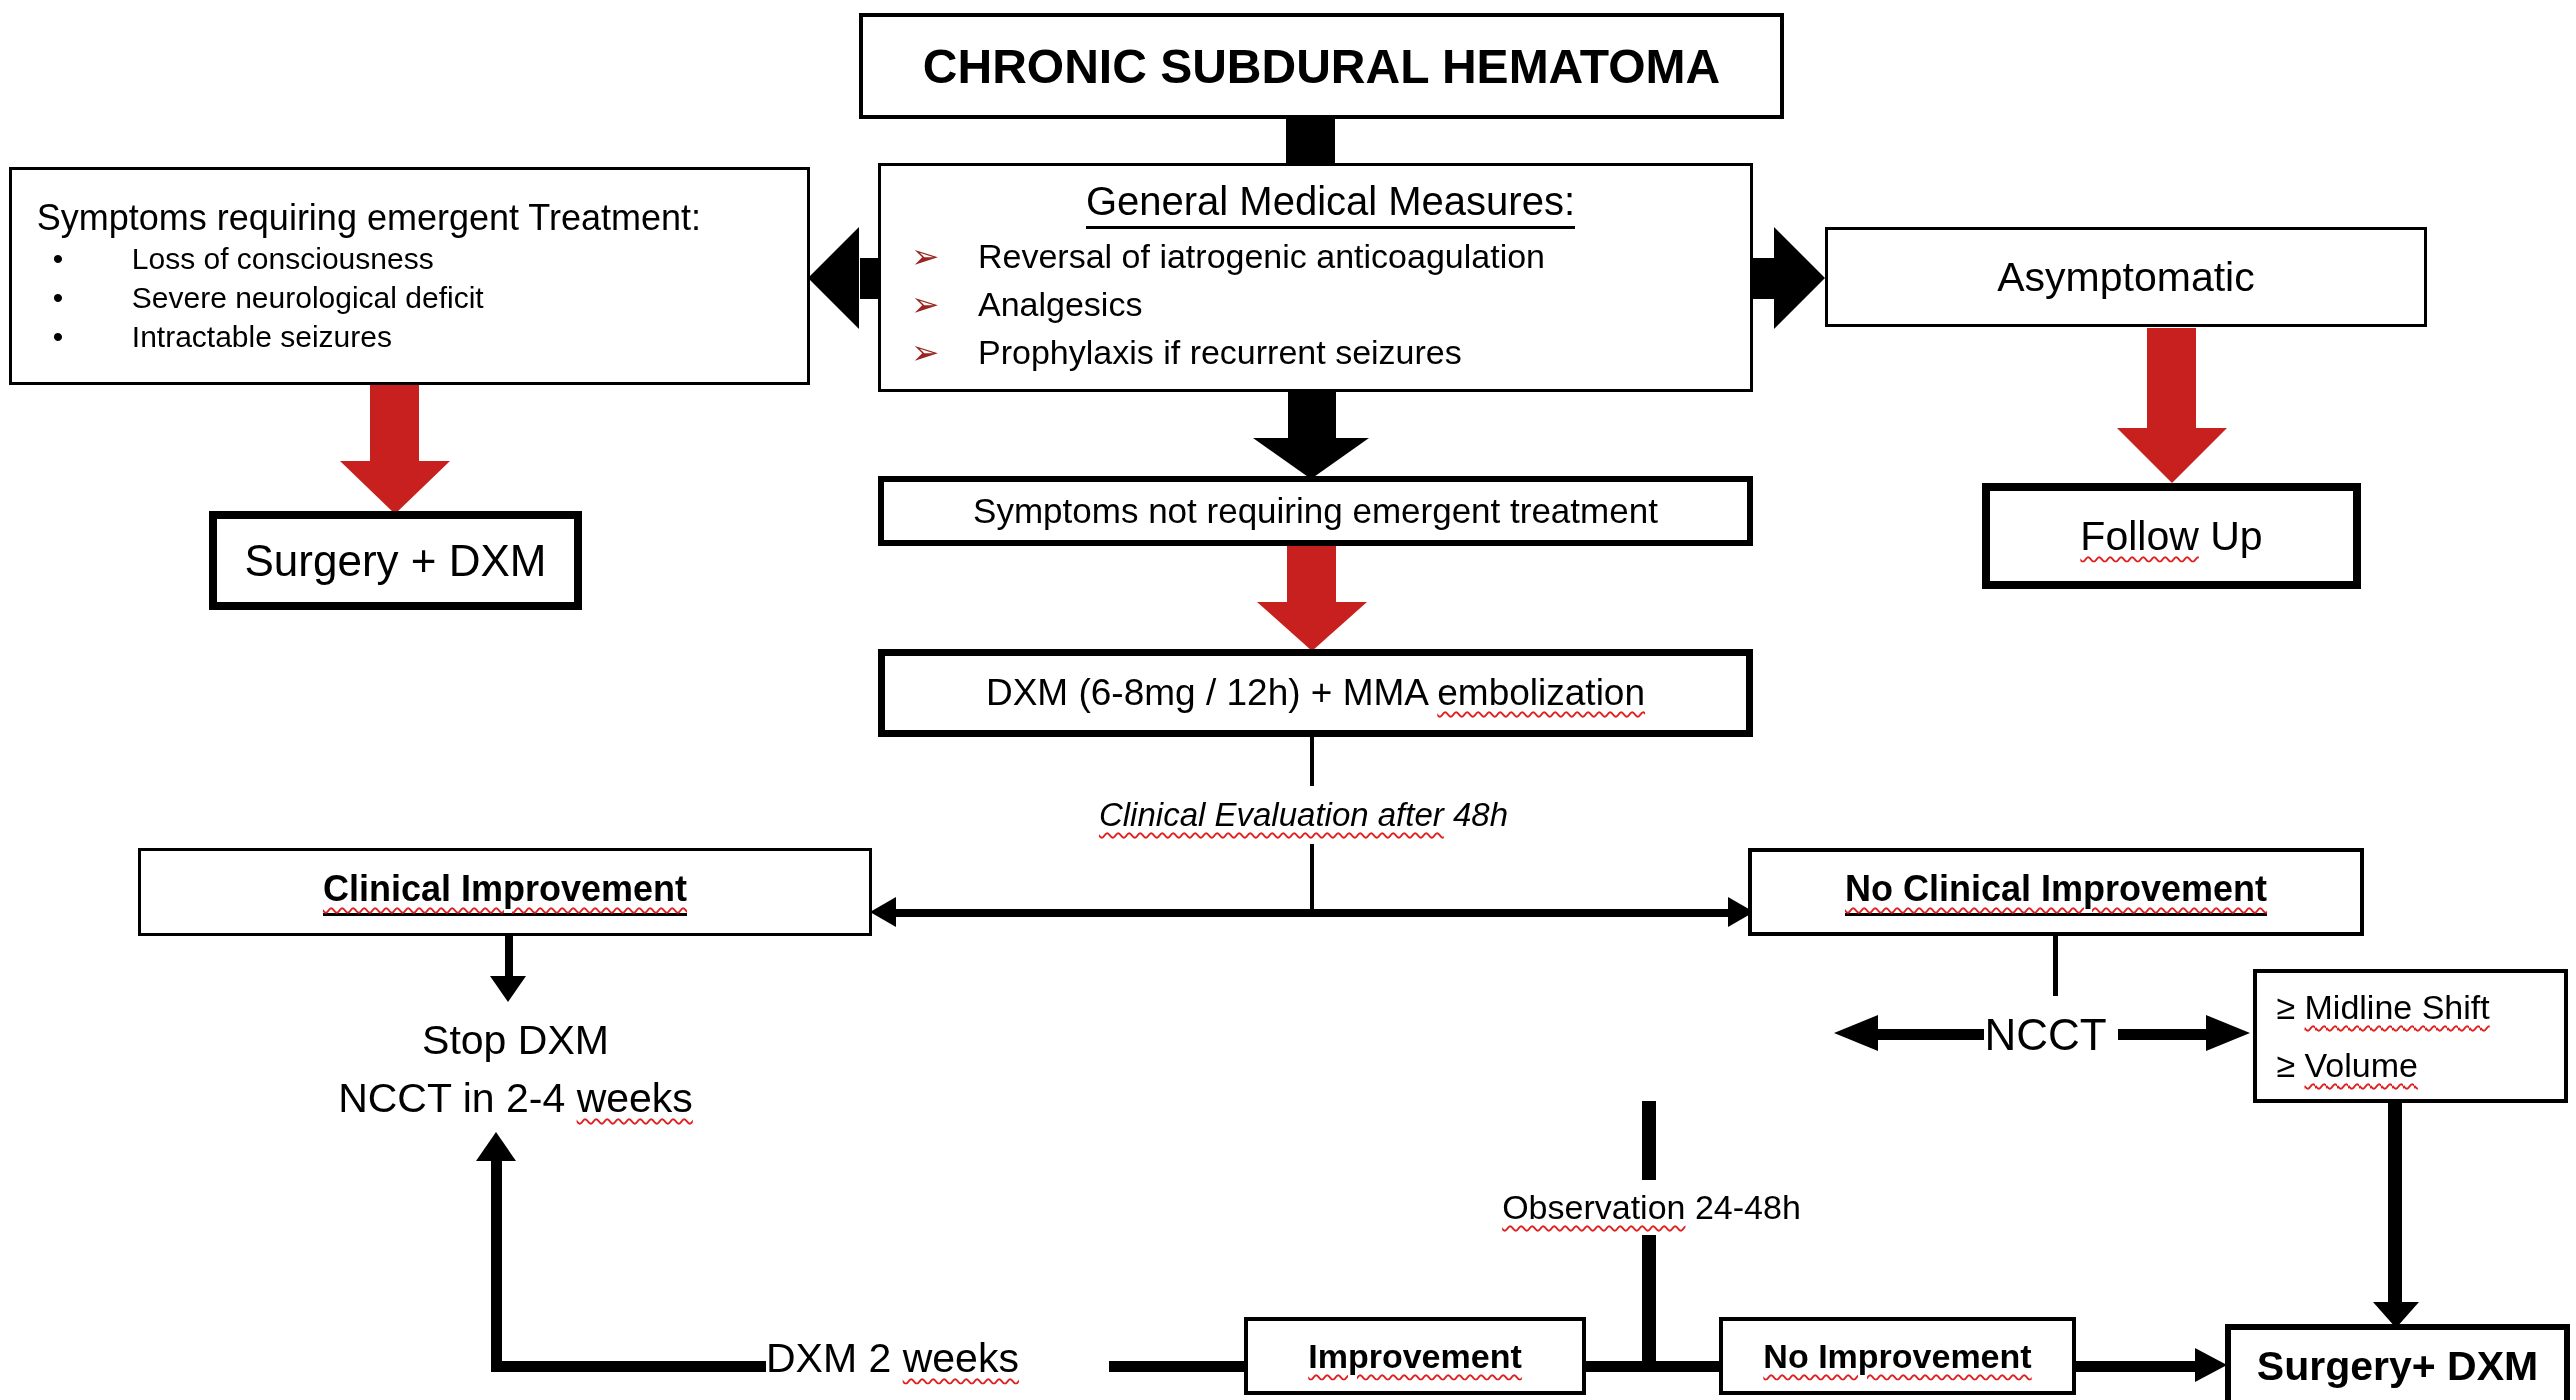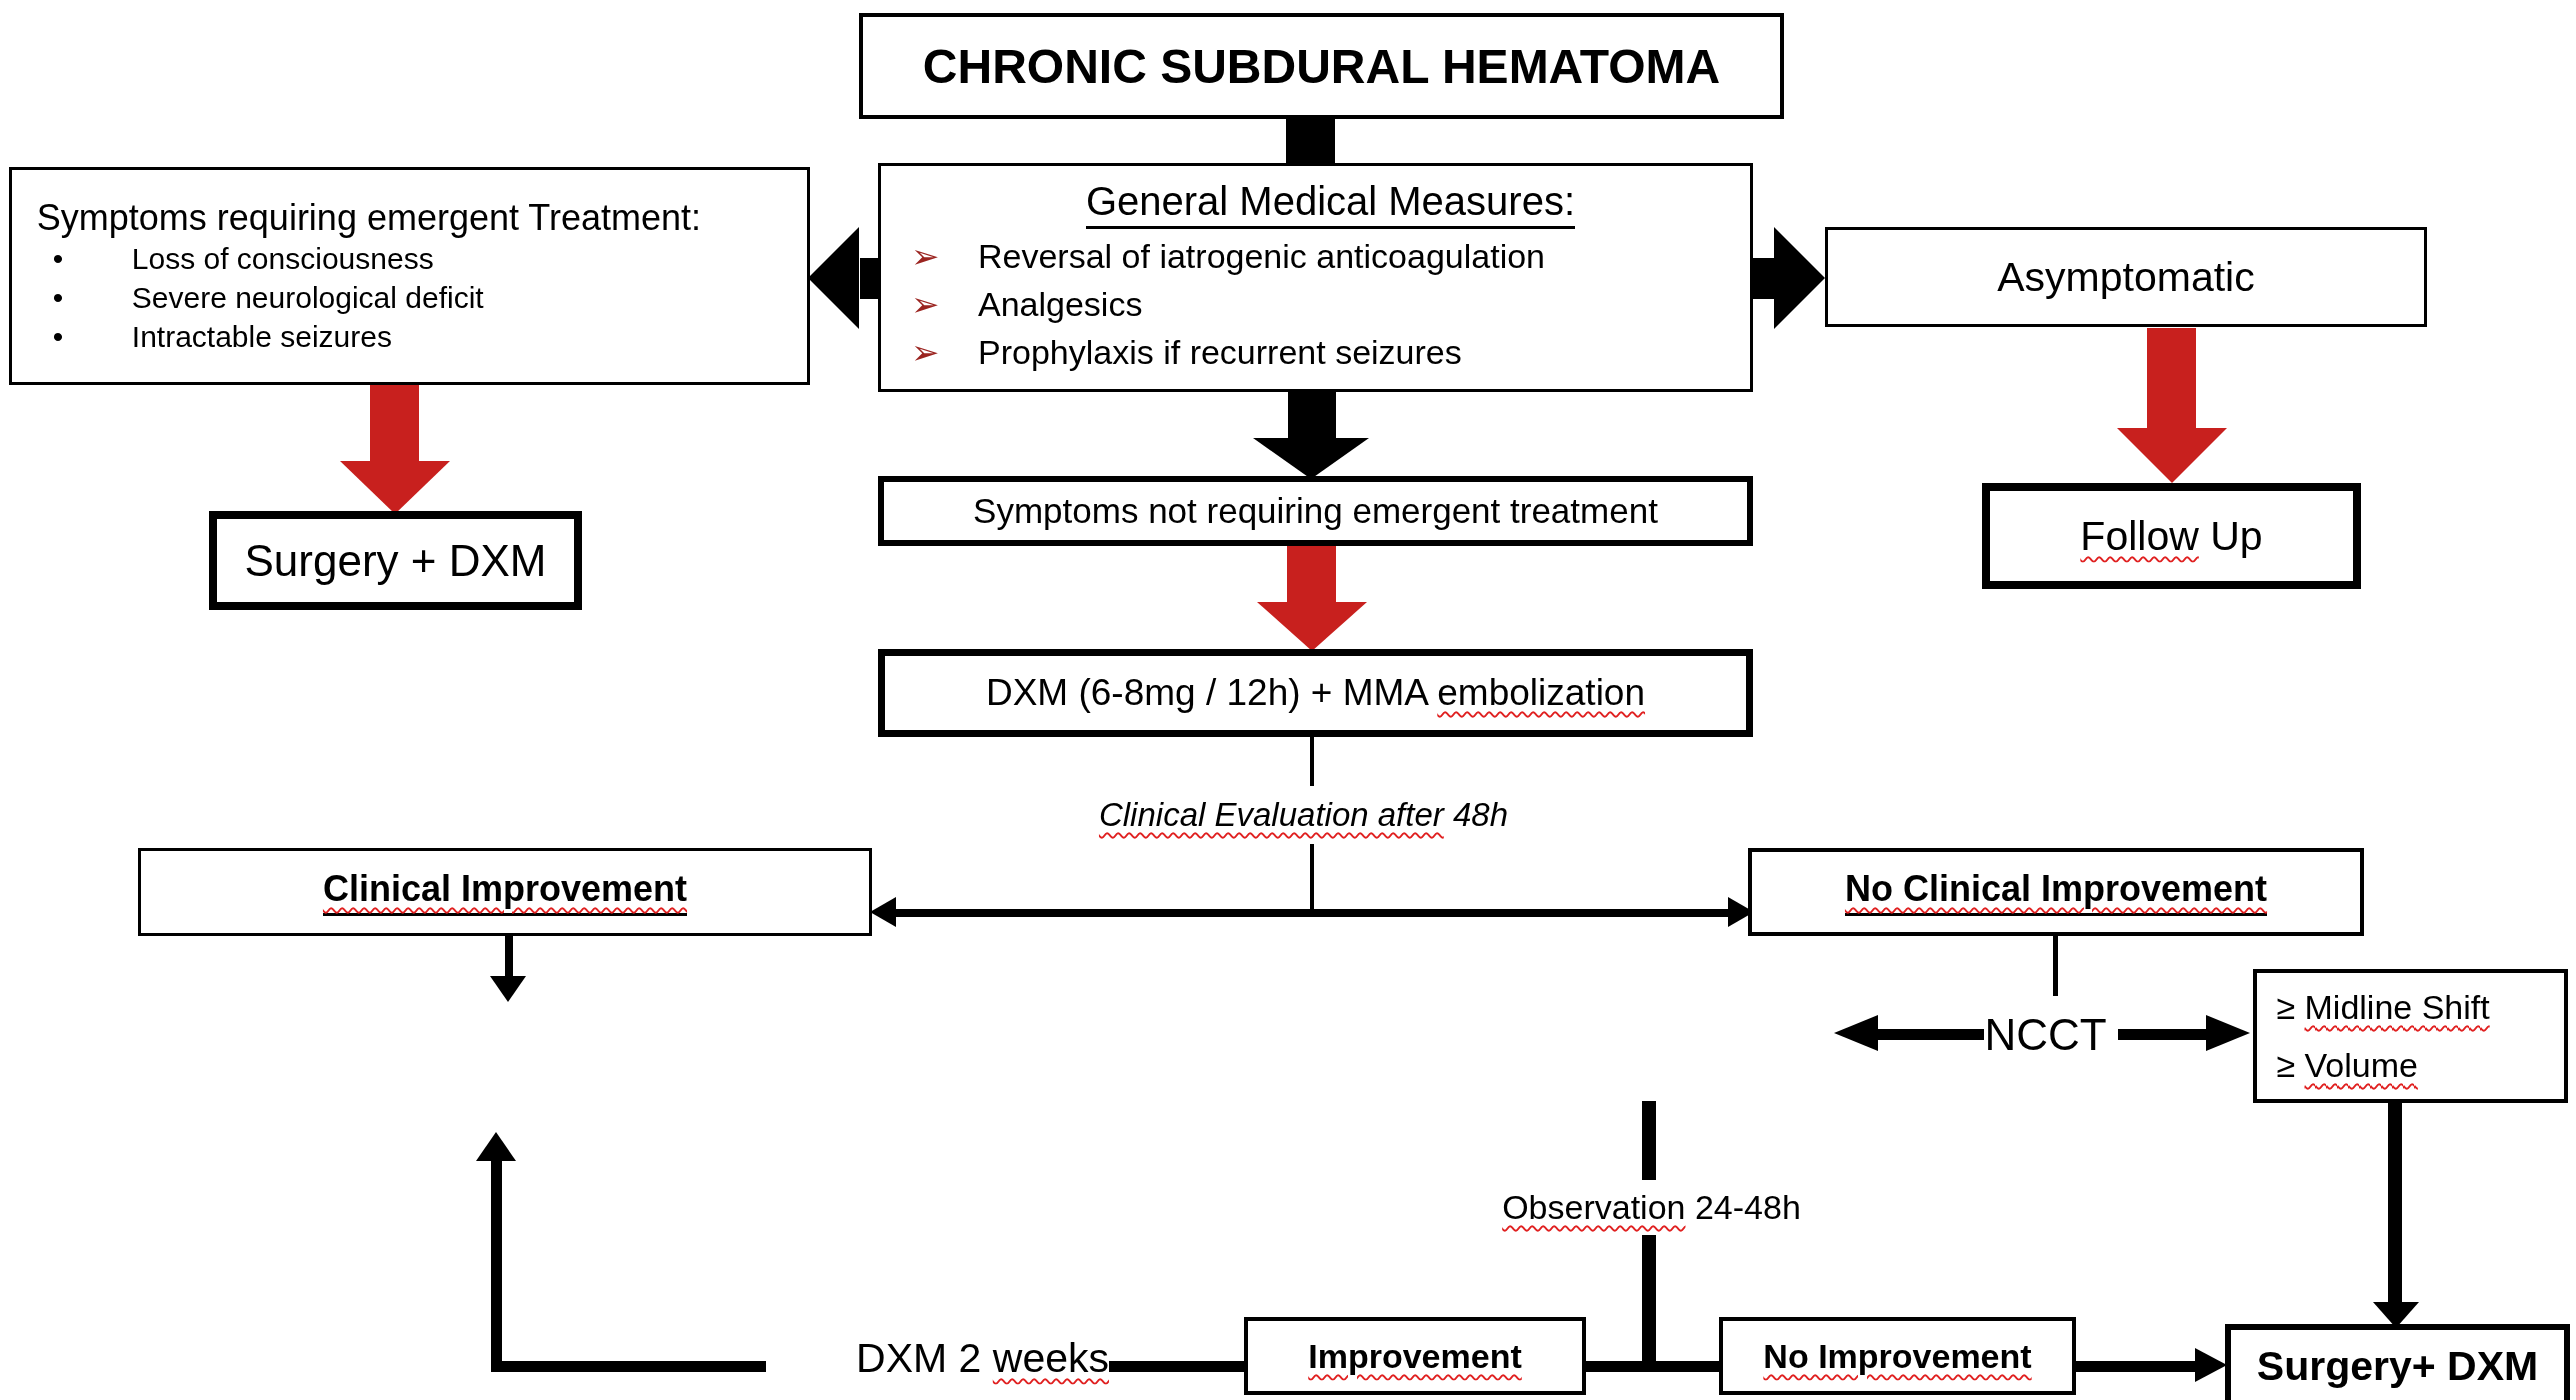--- a/index.html
+++ b/index.html
@@ -166,20 +166,26 @@
   </div>
 
   <div class="box b" style="left:138px;top:848px;width:734px;height:88px;border-width:3.5px;font-size:36px;">
     <span class="wavy solidline">Clinical Improvement</span>
   </div>
 
   <div class="box b" style="left:1748px;top:848px;width:616px;height:88px;border-width:4.4px;font-size:36px;">
     <span class="wavy solidline">No Clinical Improvement</span>
   </div>
 
+  <div class="abs" style="left:203px;top:1011px;width:625px;text-align:center;font-size:41px;line-height:58px;">
+    <div>Stop DXM</div>
+    <div>
+      <span>NCCT in 2-4 </span><span class="wavy">weeks</span>
+    </div>
+  </div>
 
   <div class="abs whitebg" style="left:1984px;top:1008px;width:123px;height:53px;display:flex;align-items:center;justify-content:center;font-size:44px;">
     <span>NCCT</span>
   </div>
 
 
   <div class="box leftalign" style="left:2253px;top:969px;width:315px;height:134px;border-width:4.4px;">
     <div style="padding-left:19.4px;font-size:34px;line-height:58px;">
       <div>
         <span>≥ </span><span class="wavy">Midline Shift</span>
@@ -189,21 +195,21 @@
       </div>
     </div>
   </div>
 
   <div class="abs whitebg" style="left:1462px;top:1180px;width:379px;height:55px;display:flex;align-items:center;justify-content:center;font-size:34px;">
     <span>
       <span class="wavy">Observation</span><span> 24-48h</span>
     </span>
   </div>
 
-  <div class="abs whitebg" style="left:766px;top:1323px;width:343px;height:70px;display:flex;align-items:center;justify-content:flex-end;font-size:41px;">
+  <div class="abs whitebg" style="left:766px;top:1323px;width:343px;height:70px;display:flex;align-items:center;justify-content:flex-start;font-size:41px;">
     <span>
       <span>DXM 2 </span><span class="wavy">weeks</span>
     </span>
   </div>
 
   <div class="box b" style="left:1244px;top:1317px;width:342px;height:78px;border-width:4.4px;font-size:34px;">
     <span class="wavy">Improvement</span>
   </div>
 
   <div class="box b" style="left:1719px;top:1317px;width:357px;height:78px;border-width:4.4px;font-size:34px;">

